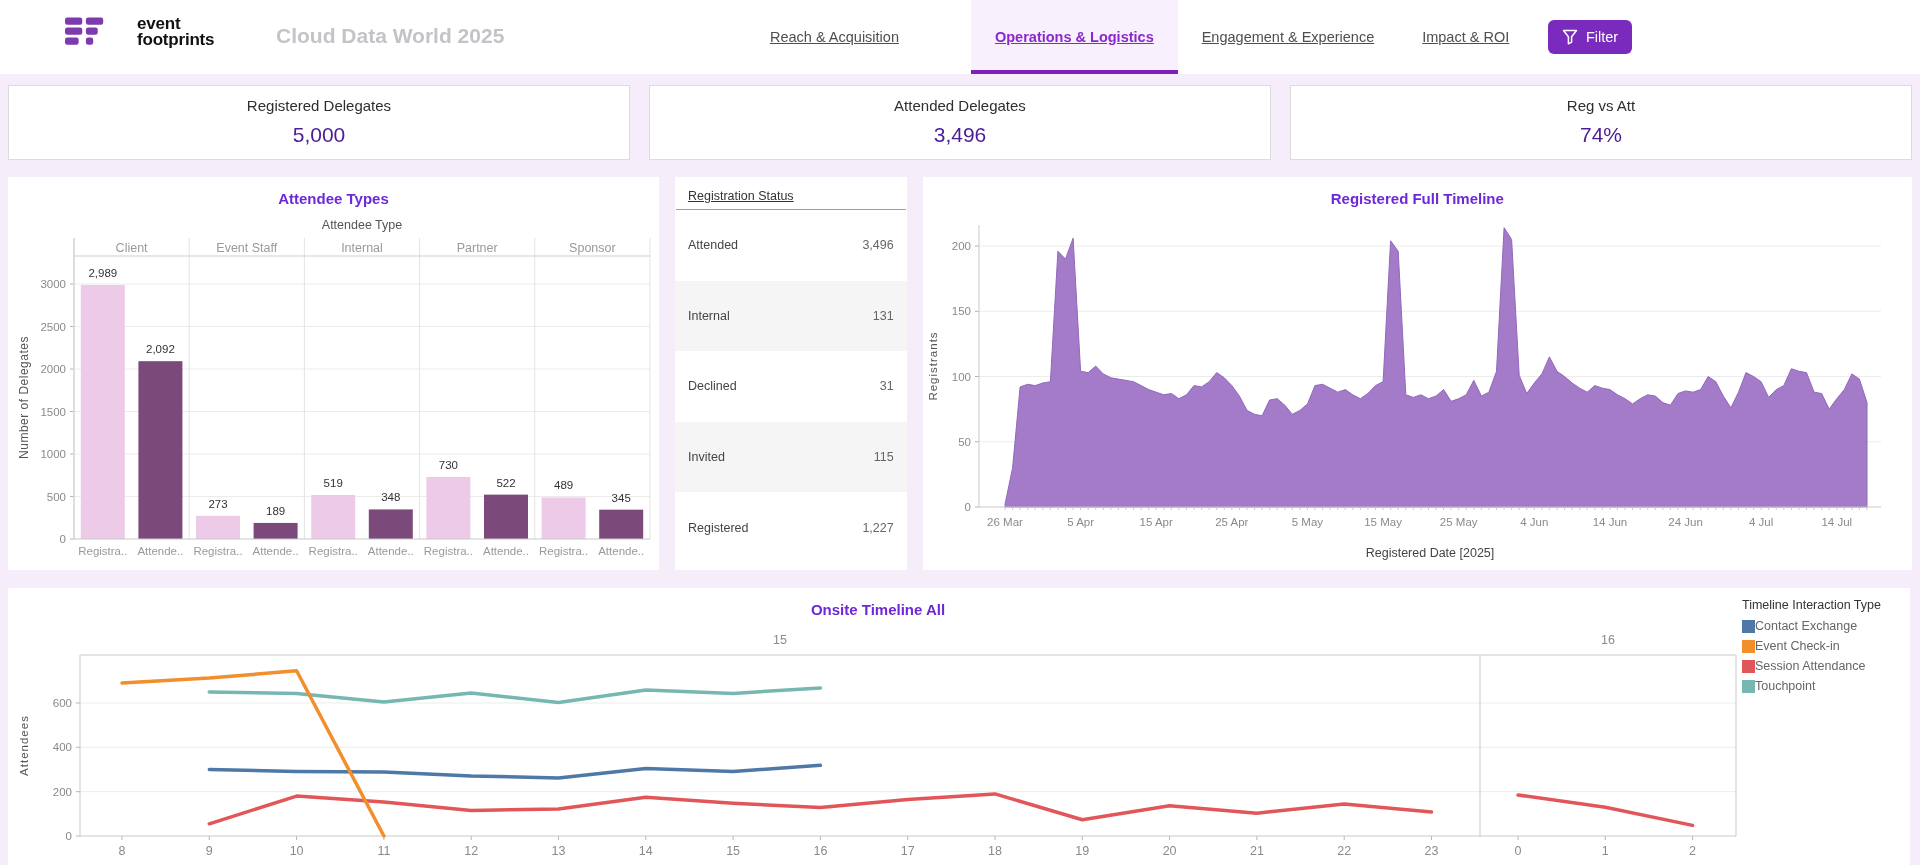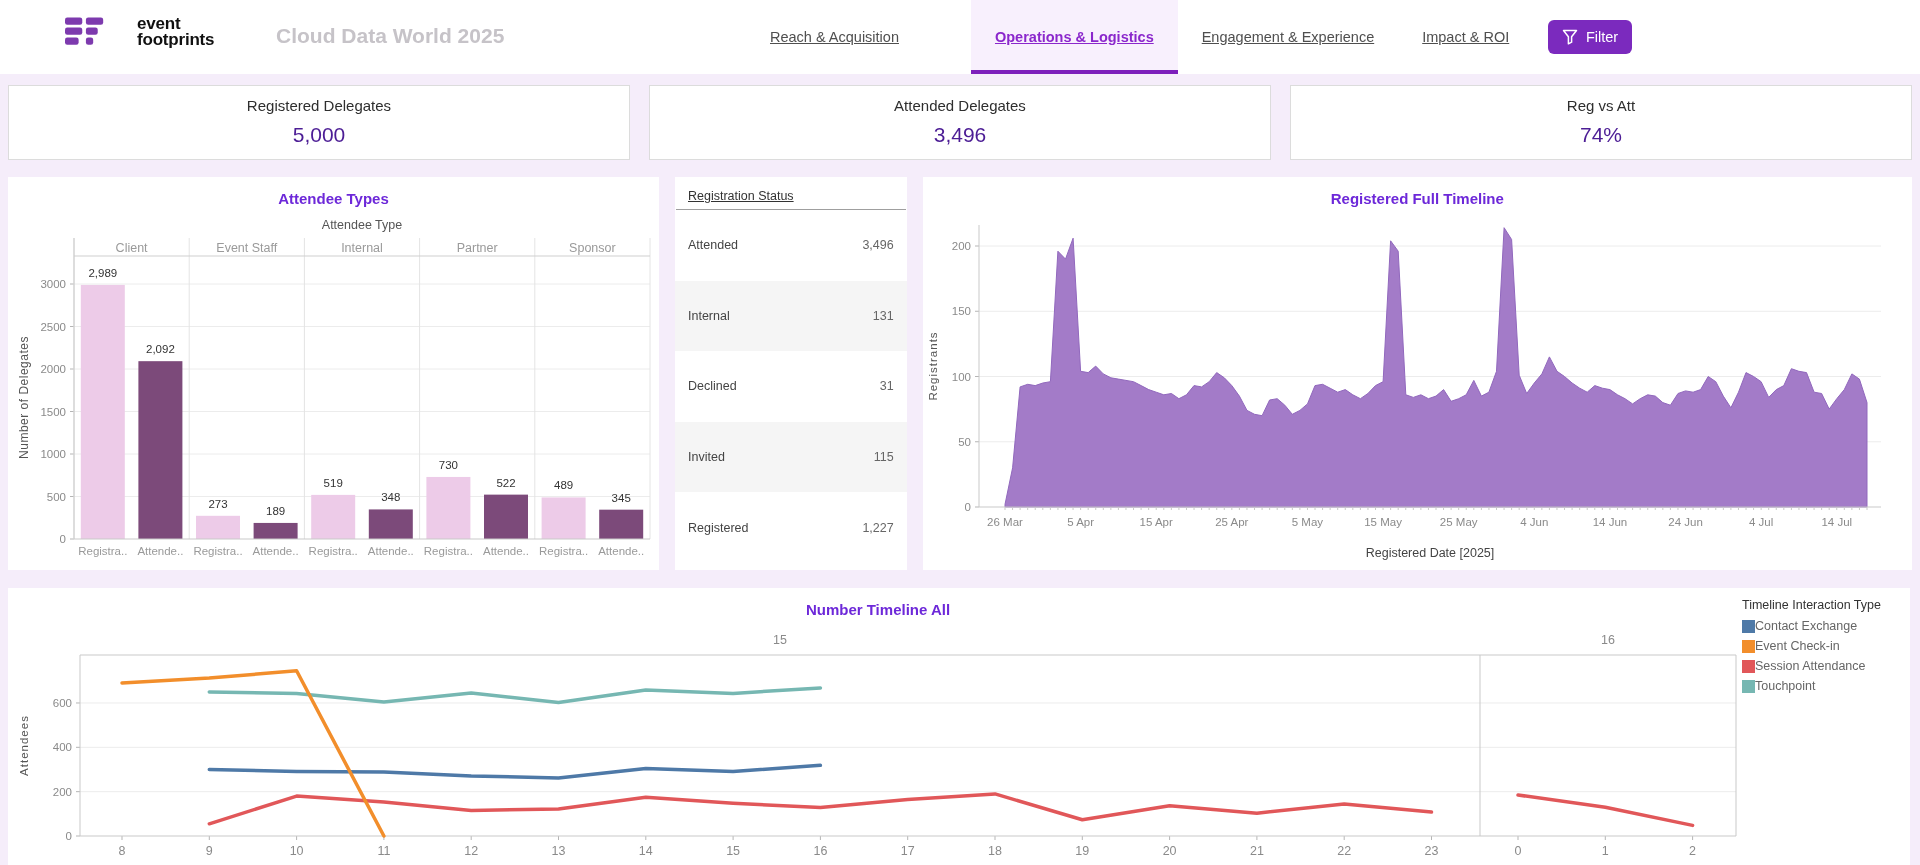--- a/index.html
+++ b/index.html
@@ -347,21 +347,21 @@
           <line x1="56" y1="12" x2="56" y2="294" stroke="#c9c9c9"></line>
           <line x1="56" y1="294" x2="958" y2="294" stroke="#c9c9c9"></line>
           <text x="507" y="344" text-anchor="middle" fill="#444" font-size="12.5">Registered Date [2025]</text>
           <text x="14" y="153" text-anchor="middle" fill="#555" font-size="11.5" transform="rotate(-90 14 153)" letter-spacing="1">Registrants</text>
         </svg>
     </section>
   </div>
 
   <div class="row3">
     <section class="card" id="card-lines">
-      <h3 style="width:1740px">Number Timeline All</h3>
+      <h3 style="width:1740px">Onsite Timeline All</h3>
       <svg id="svg-lines" width="1740" height="241">
           <line x1="68" y1="212" x2="72" y2="212" stroke="#b5b5b5"></line>
           <text x="64" y="216" text-anchor="end" fill="#8a8a8a" font-size="11.5">0</text>
           <line x1="72" y1="167.66" x2="1728" y2="167.66" stroke="#ececec"></line>
           <line x1="68" y1="167.66" x2="72" y2="167.66" stroke="#b5b5b5"></line>
           <text x="64" y="171.66" text-anchor="end" fill="#8a8a8a" font-size="11.5">200</text>
           <line x1="72" y1="123.32" x2="1728" y2="123.32" stroke="#ececec"></line>
           <line x1="68" y1="123.32" x2="72" y2="123.32" stroke="#b5b5b5"></line>
           <text x="64" y="127.32" text-anchor="end" fill="#8a8a8a" font-size="11.5">400</text>
           <line x1="72" y1="78.97999999999999" x2="1728" y2="78.97999999999999" stroke="#ececec"></line>

